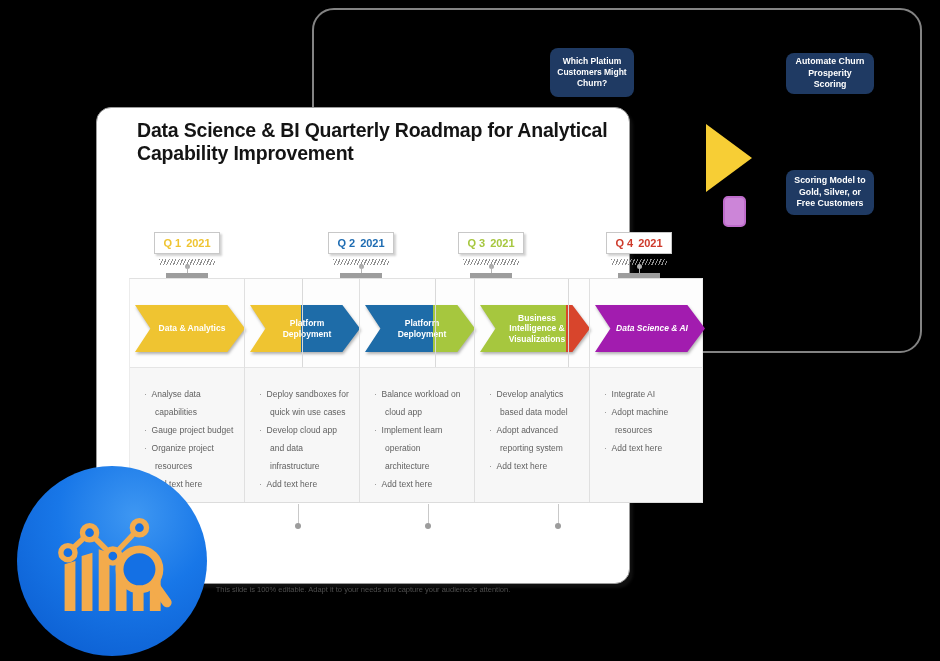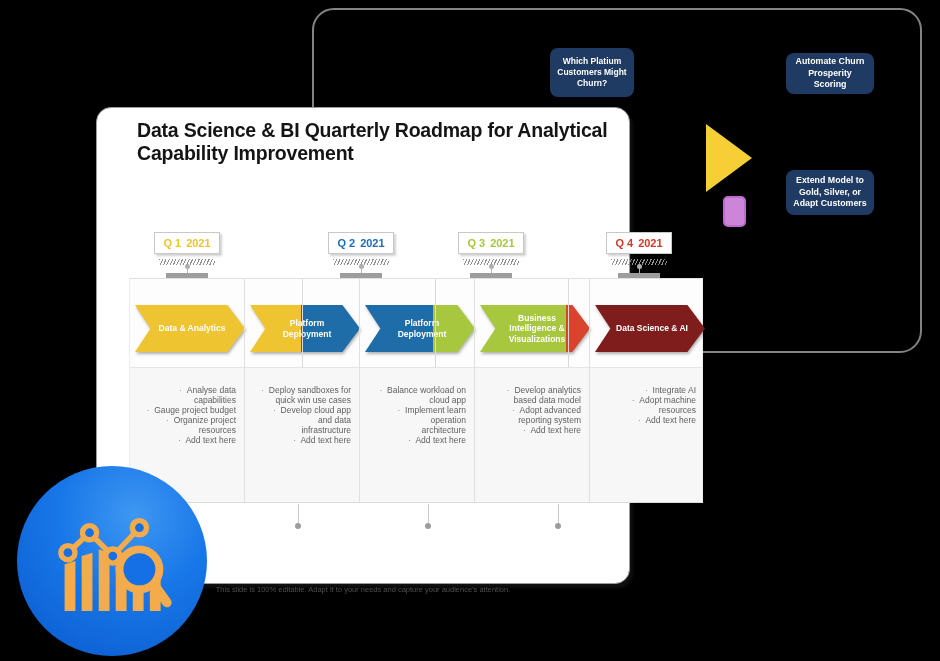--- a/index.html
+++ b/index.html
@@ -49,26 +49,26 @@
   .arrow-wrap{position:absolute;top:26px;width:110px;height:47px;z-index:4;
               filter:drop-shadow(1px 2px 1.5px rgba(0,0,0,.30));}
   .arrow-body{width:100%;height:100%;display:flex;align-items:center;justify-content:center;
               text-align:center;color:#fff;font-weight:700;font-size:8.5px;line-height:1.25;
               padding:0 15px 0 19px;
               clip-path:polygon(0 0,84% 0,100% 50%,84% 100%,0 100%,14% 50%);}
   .a1{background:#EFC431;}
   .a2{background:linear-gradient(90deg,#EFC431 0 46%,#1E6CA8 46% 100%);}
   .a3{background:linear-gradient(90deg,#1E6CA8 0 62%,#A6C73E 62% 100%);}
   .a4{background:linear-gradient(90deg,#A6C73E 0 78%,#D8452C 78% 100%);}
-  .a5{background:#7f1d1d;}
+  .a5{background:#a21caf;font-style:italic;}
 
   
   .bullets{position:absolute;top:0;height:100%;width:114px;padding:18px 8px 0 14px;}
   .bullets ul{margin:0;padding:0;list-style:none;}
-  .bullets li{font-size:8.5px;color:#616161;line-height:10px;padding-left:11px;text-indent:-11px;text-align:right;}
+  .bullets li{font-size:8.5px;color:#616161;line-height:18px;padding-left:11px;text-indent:-11px;}
   .bullets li::before{content:"\00B7\00A0\00A0";color:#8a8a8a;}
 
   
   .bstem{position:absolute;top:396px;width:1px;height:21px;background:#C9C9C9;}
   .bdot{position:absolute;top:415px;width:6px;height:6px;border-radius:50%;background:#9c9c9c;}
 
   .footer-note{position:absolute;top:462px;left:0;width:100%;text-align:center;
                font-size:7.5px;color:#4f4f4f;margin-top:15px;}
 
   
@@ -212,21 +212,21 @@
     <div class="footer-note">This slide is 100% editable. Adapt it to your needs and capture your audience's attention.</div>
   </div>
 
   <div class="navy-box callout">
     <span>Which Platium Customers Might Churn?</span>
   </div>
   <div class="navy-box ab1">
     <span>Automate Churn Prosperity Scoring</span>
   </div>
   <div class="navy-box ab3">
-    <span>Extend Model to Gold, Silver, or Adapt Customers</span>
+    <span>Scoring Model to Gold, Silver, or Free Customers</span>
   </div>
 
   <div class="logo">
     <svg width="158" height="150" viewBox="0 0 190 180">
       <g fill="#F3AB4C">
         <polygon points="38,94 51,90 51,150 38,150"></polygon>
         <polygon points="58.5,84 71.5,80 71.5,150 58.5,150"></polygon>
         <polygon points="79,76 92,80 92,150 79,150"></polygon>
         <polygon points="99.5,84 112.5,88 112.5,150 99.5,150"></polygon>
         <polygon points="120,94 133,90 133,150 120,150"></polygon>

